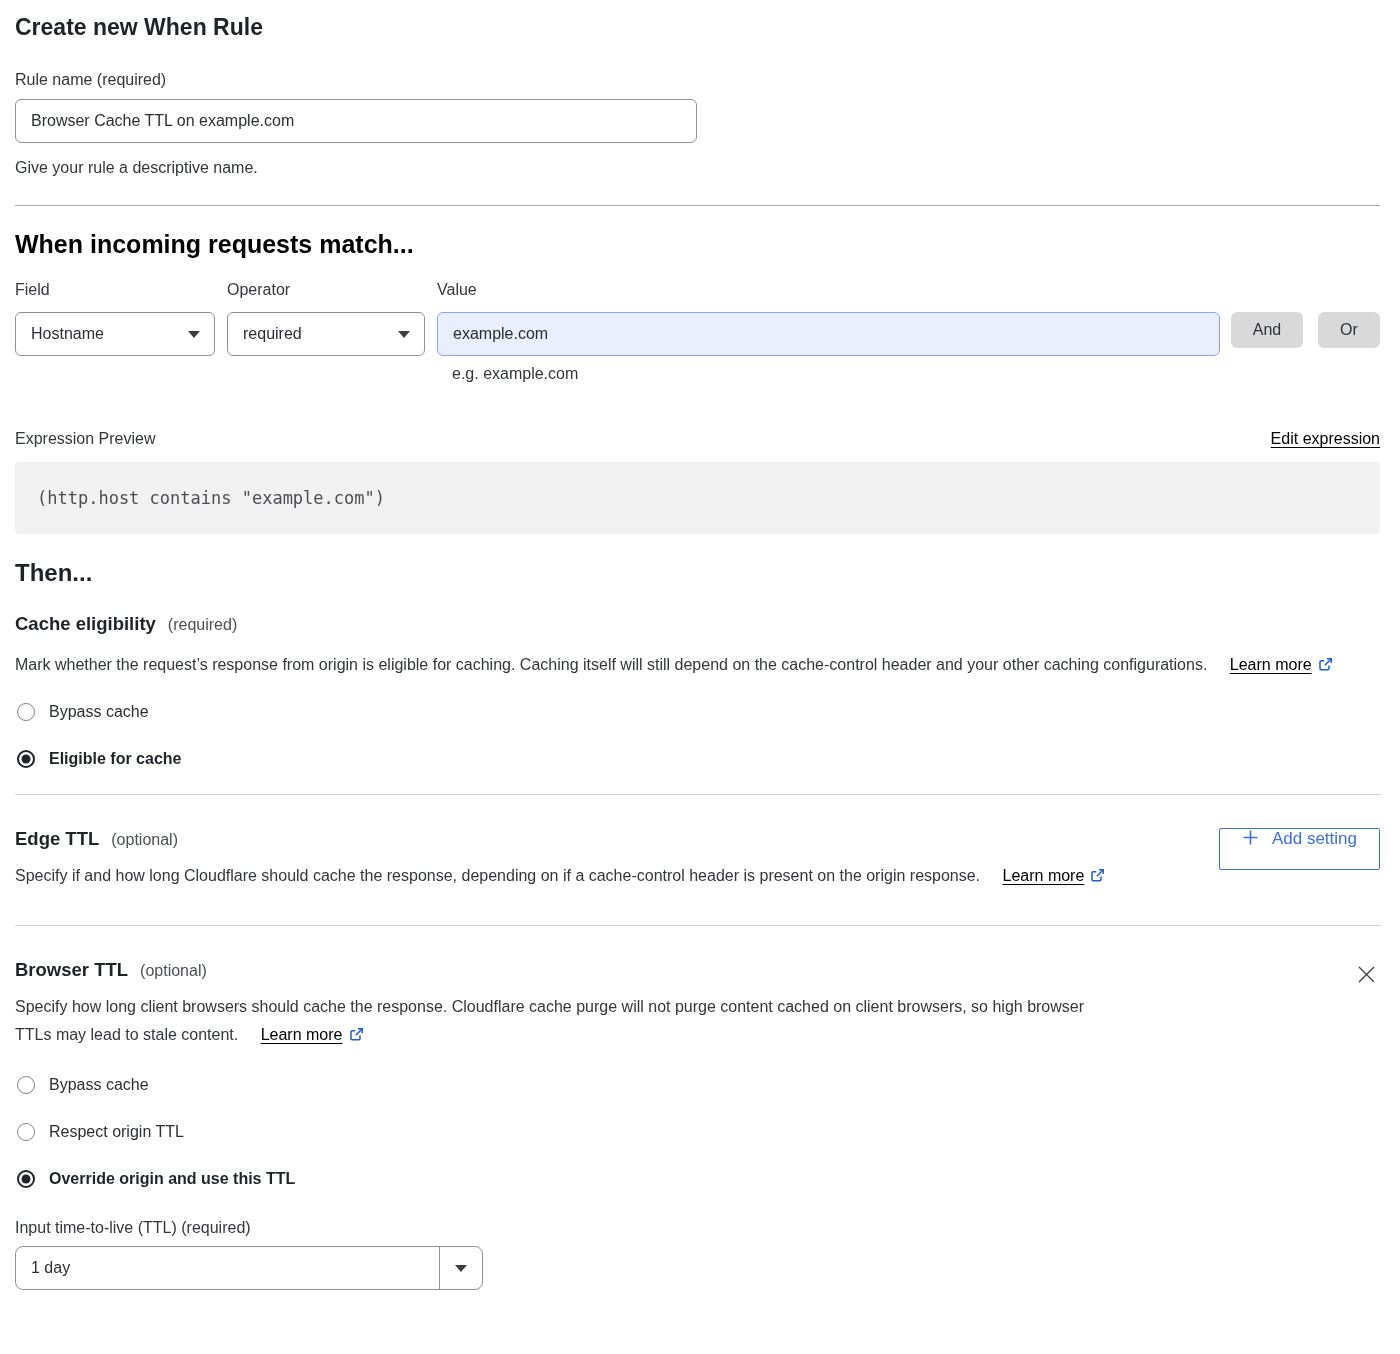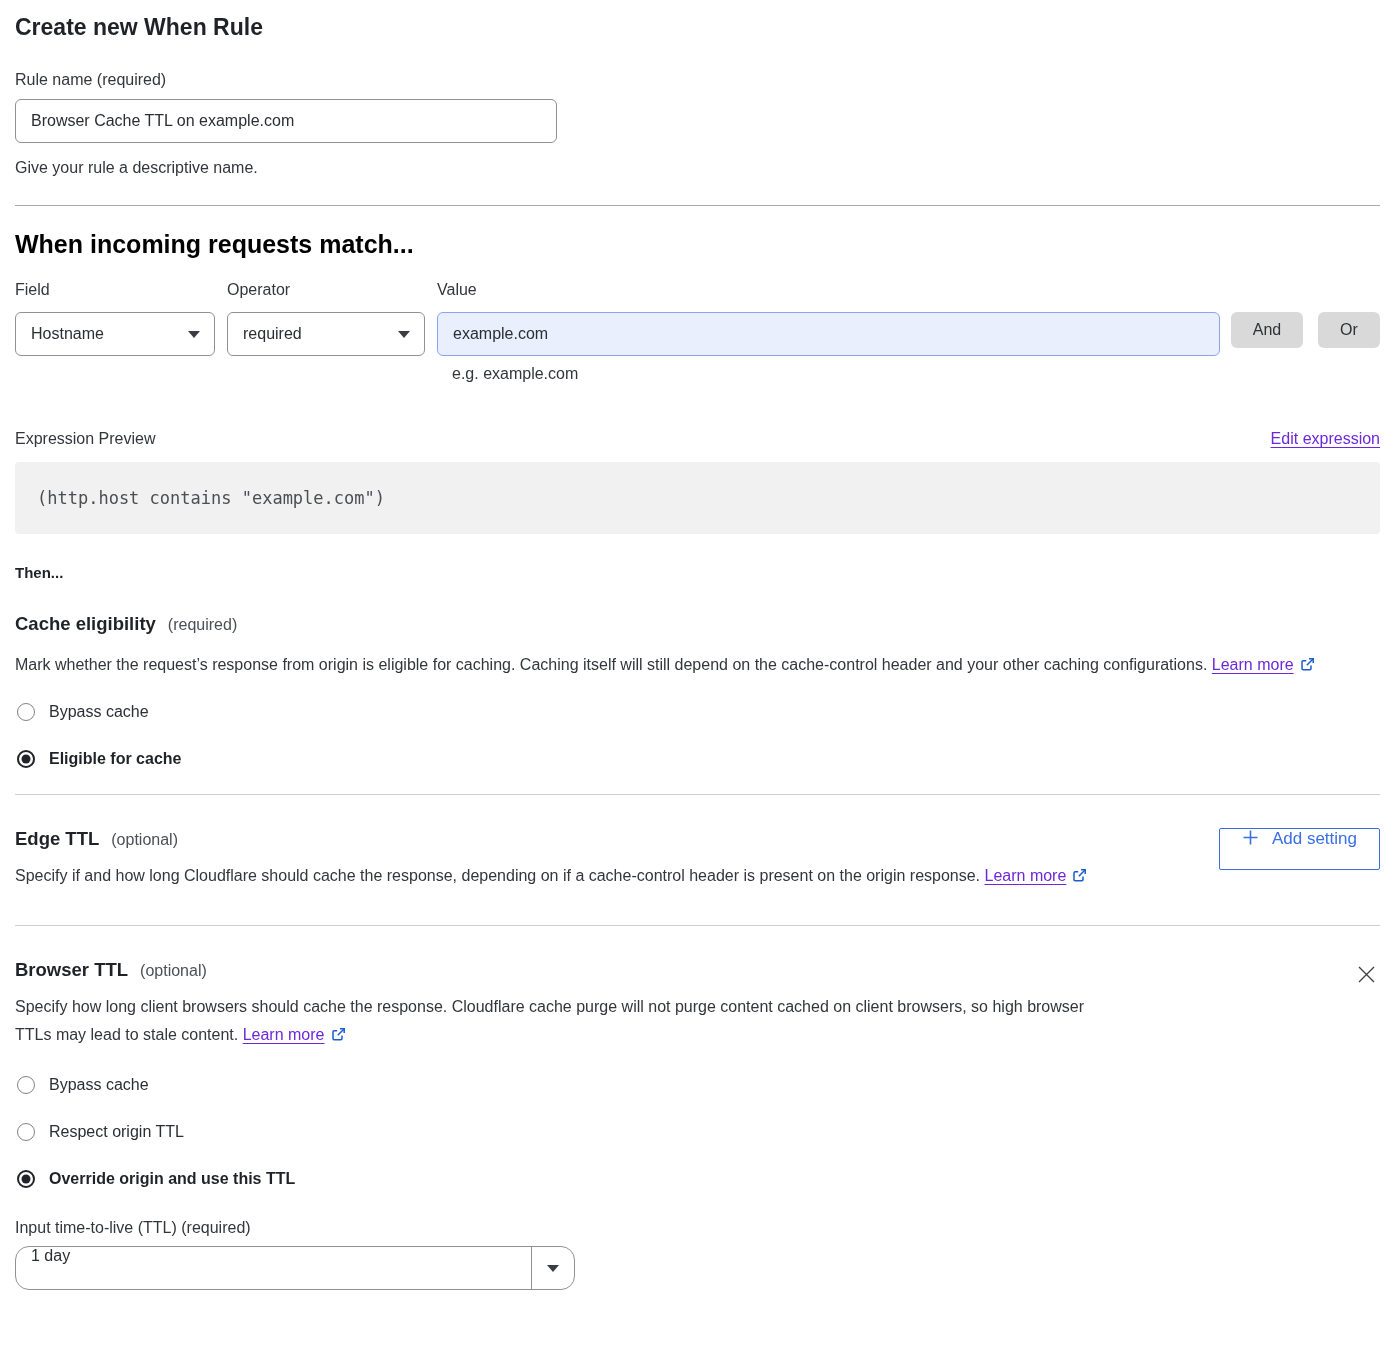--- a/index.html
+++ b/index.html
@@ -9,21 +9,21 @@
     color: #33363b;
     width: 1400px;
   }
   .page { width: 1400px; padding: 13px 20px 18px 15px; }
 
   h1.page-title { font-size: 23px; line-height: 28px; font-weight: 700; color: #1f2328; }
 
   .field-label { font-size: 16px; line-height: 19px; color: #33363b; }
 
   .text-input {
-    display: block; width: 542px; height: 44px; margin-top: 10px;
+    display: block; width: 682px; height: 44px; margin-top: 10px;
     border: 1px solid #8e9196; border-radius: 6px; background: #fff;
     font-family: "Liberation Sans", sans-serif; font-size: 16px; color: #2b2e33;
     padding: 0 15px; outline: none;
   }
   .help-text { font-size: 16px; line-height: 19px; color: #33363b; margin-top: 15px; }
 
   .divider { border: none; border-top: 1px solid #a8abae; margin-top: 28px; }
   .divider.light { border-top-color: #cdcfd2; }
 
   h2.section-heading { font-size: 25px; line-height: 22px; font-weight: 700; color: #000000; }
@@ -53,29 +53,29 @@
   .logic-btn {
     height: 36px; border: none; border-radius: 6px; background: #d9d9d9; color: #2e3237;
     font-family: "Liberation Sans", sans-serif; font-size: 16px; cursor: pointer;
   }
   .and-btn { width: 72px; margin-left: 11px; }
   .or-btn  { width: 62px; margin-left: 15px; }
   .value-help { margin-left: 437px; margin-top: 8px; }
 
   
   .expr-row { display: flex; justify-content: space-between; align-items: baseline; margin-top: 46px; }
-  a.link { color: #6d28d9; text-decoration: underline; text-underline-offset: 3px; cursor: pointer; }
+  a.link { color: #000000; text-decoration: underline; text-underline-offset: 3px; cursor: pointer; margin-left: 18px; }
   .code-block {
     margin-top: 14px; background: #f1f1f1; border-radius: 4px; height: 72px;
     display: flex; align-items: center; padding: 0 22px;
     font-family: "DejaVu Sans Mono", "Liberation Mono", monospace;
     font-size: 17px; color: #4b4e52;
   }
 
-  h3.then-heading { font-size: 15px; line-height: 21px; font-weight: 700; color: #1f2328; margin-top: 28px; }
+  h3.then-heading { font-size: 24px; line-height: 21px; font-weight: 700; color: #1f2328; margin-top: 28px; }
 
   .setting-title-row { display: flex; align-items: baseline; gap: 12px; }
   .setting-title { font-size: 18.5px; font-weight: 700; color: #1f2328; }
   .setting-flag { font-size: 16px; color: #4c4f54; }
 
   p.desc { font-size: 16px; line-height: 28px; color: #33363b; margin-top: 16px; }
   p.desc a.link { text-decoration: underline; }
   .ext-icon { display: inline-block; vertical-align: -2px; margin-left: 6px; }
 
   
@@ -97,22 +97,22 @@
   .section-left { flex: 1; }
   .add-setting-btn {
     display: flex; align-items: flex-start; gap: 13px;
     border: 1px solid #3b6ee5; background: #fff; color: #3b6ee5; border-radius: 2px;
     height: 42px; padding: 0 22px; font-family: "Liberation Sans", sans-serif;
     font-size: 17px; cursor: pointer; white-space: nowrap;
   }
   .close-btn { background: none; border: none; cursor: pointer; padding: 4px; margin-top: 2px; }
 
   .ttl-select {
-    margin-top: 9px; width: 560px; height: 44px; border: 1px solid #8e9196; border-radius: 14px;
-    background: #fff; display: flex; cursor: pointer; overflow: hidden;
+    margin-top: 9px; width: 468px; height: 44px; border: 1px solid #8e9196; border-radius: 8px;
+    background: #fff; display: flex; align-items: center; cursor: pointer; overflow: hidden;
   }
   .ttl-select .ttl-value { flex: 1; padding: 0 15px; font-size: 16px; color: #2b2e33; }
   .ttl-select .ttl-arrow-seg {
     width: 43px; height: 100%; border-left: 1px solid #8e9196;
     display: flex; align-items: center; justify-content: center;
   }
   .mt30 { margin-top: 30px; }
   .mt29 { margin-top: 29px; }
   .mt25 { margin-top: 25px; }
   .mt22 { margin-top: 22px; }

